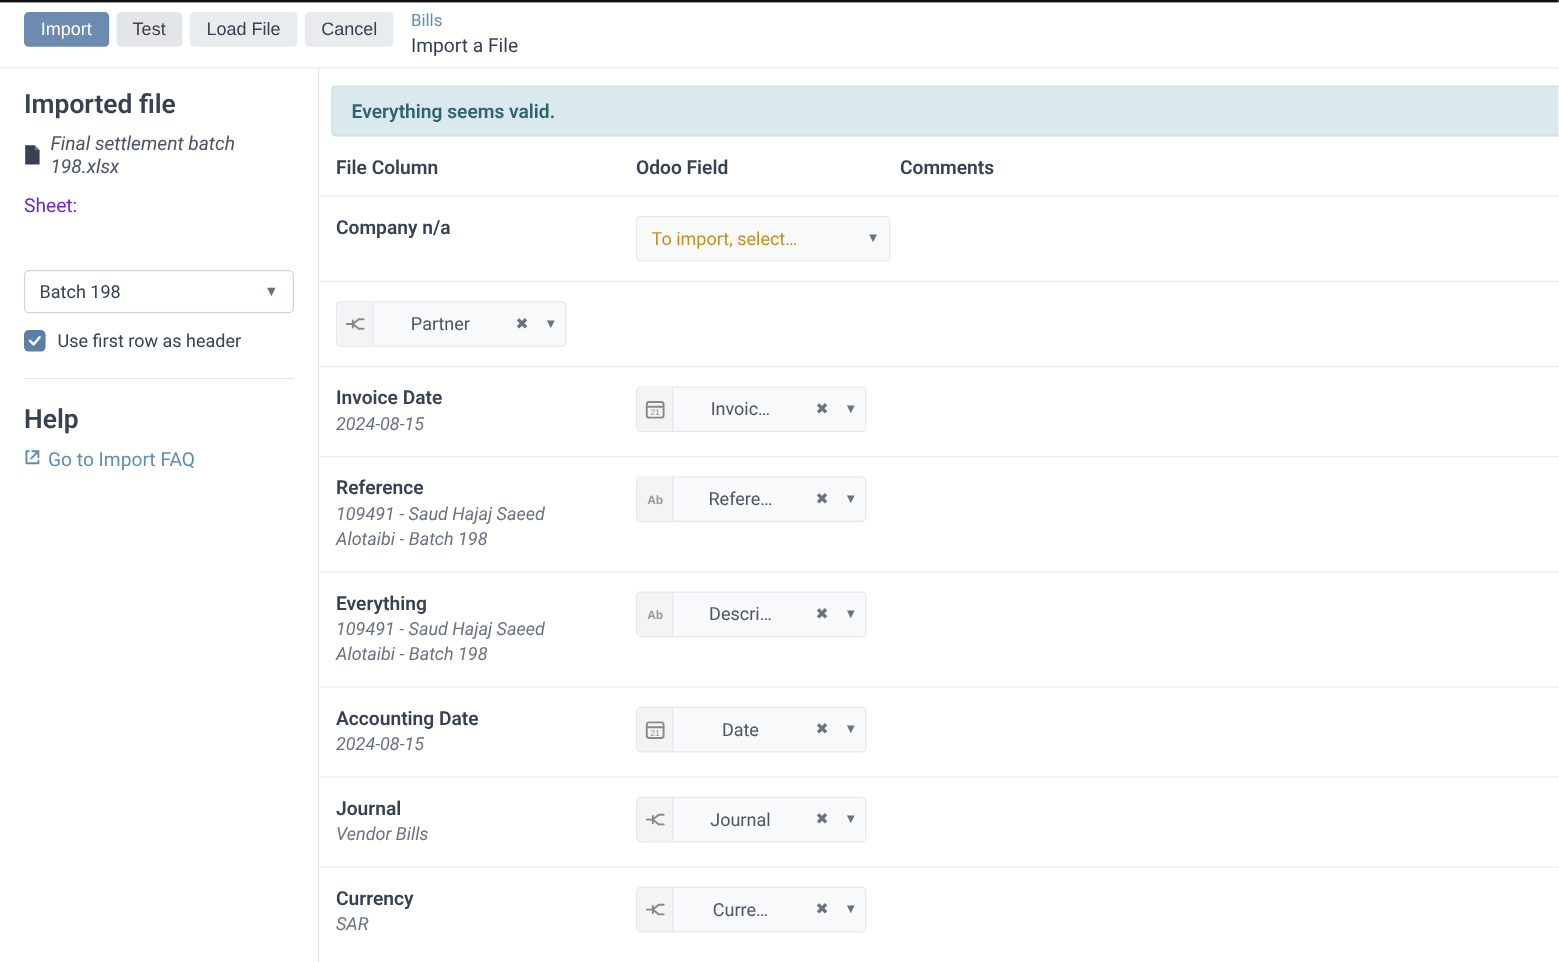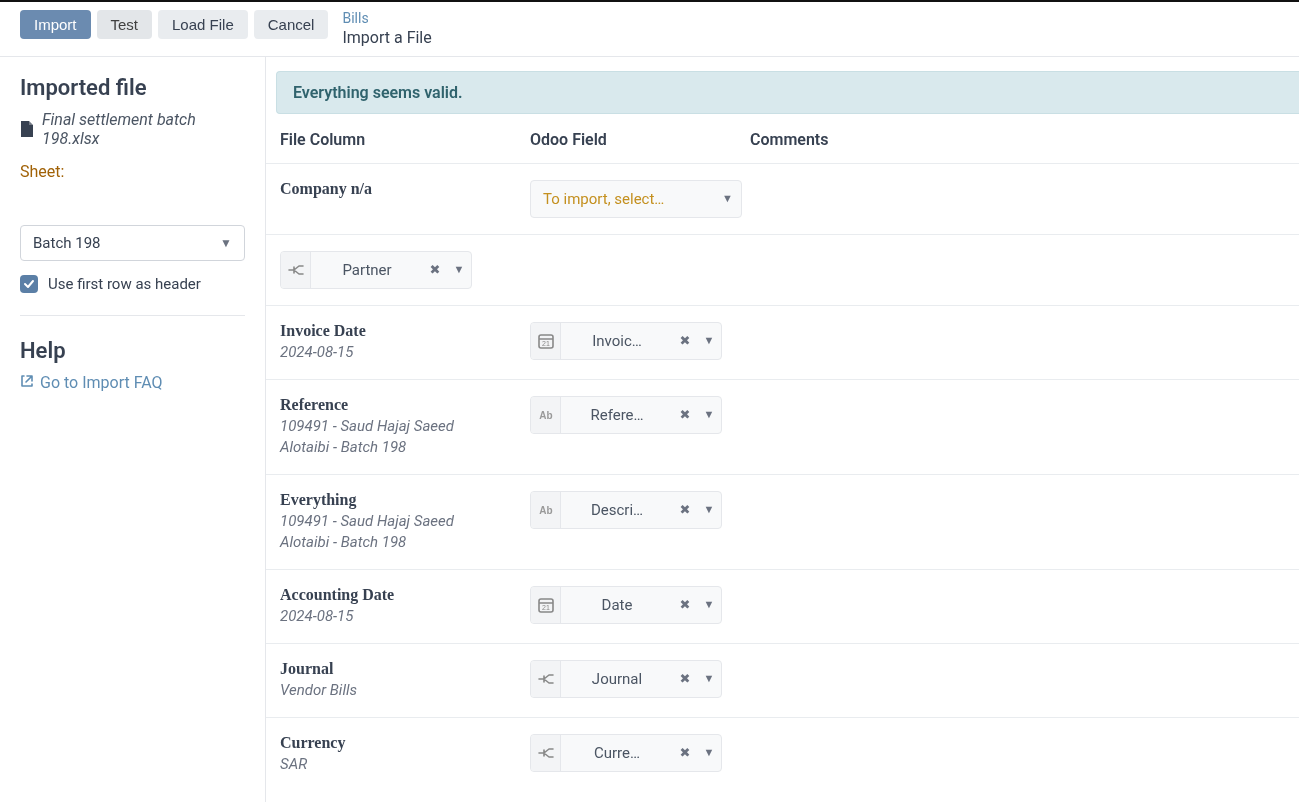--- a/index.html
+++ b/index.html
@@ -71,21 +71,21 @@
   }
   .file-icon svg { display:block; }
   .file-name {
     font-style: italic;
     color: #4b5563;
     font-size: 16px;
   }
   .sheet-label {
     font-size: 16px;
     margin-bottom: 4px;
-    color: #a16207;
+    color: #6d28d9;
   }
   .select-wrap {
     border: 1px solid #d1d5db;
     border-radius: 4px;
     padding: 8px 12px;
     display: flex;
     justify-content: space-between;
     align-items: center;
     cursor: pointer;
     font-size: 15px;
@@ -151,21 +151,20 @@
   .map-row {
     display: flex;
     padding: 16px 0 16px 14px;
     border-top: 1px solid #e9ecef;
     align-items: flex-start;
   }
   .fc-name {
     font-weight: 600;
     font-size: 16px;
     color: #374151;
-    font-family: Liberation Serif, serif;
   }
   .fc-sample {
     font-style: italic;
     color: #6b7280;
     font-size: 15px;
     margin-top: 2px;
     line-height: 1.4;
     max-width: 210px;
   }
   .odoo-select {

